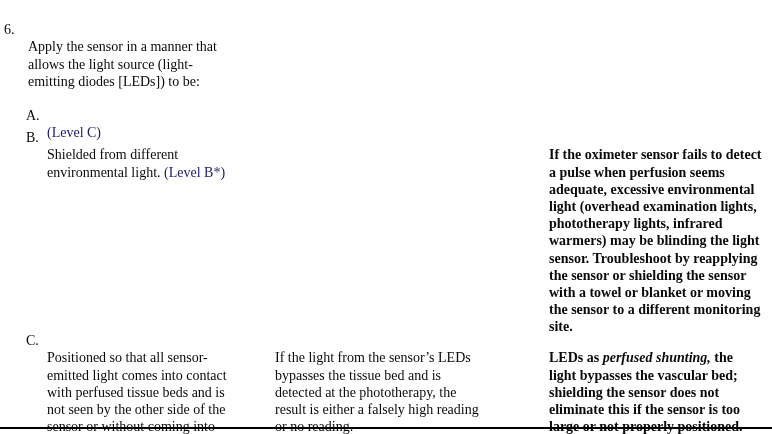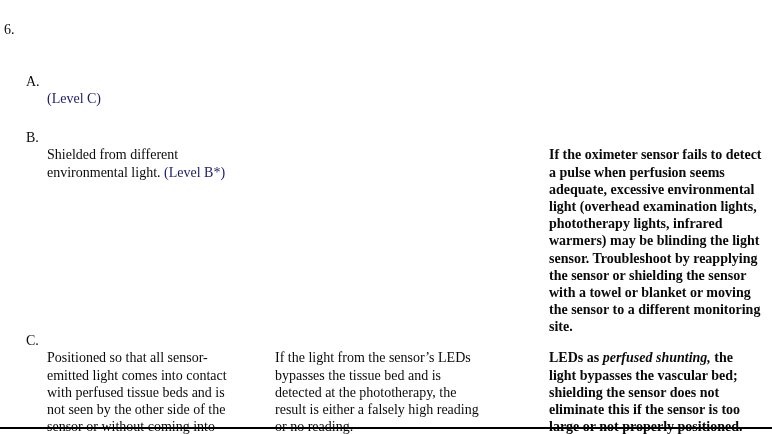--- a/index.html
+++ b/index.html
@@ -77,21 +77,23 @@
     background: #000000;
   }
 </style>
 </head>
 <body>
 
 <div id="page">
 
   <div class="cell r1 c1">
     <div class="item6">
-      <span class="marker">6.</span>
+      <span class="marker">6.</span><span>Apply the sensor in a manner that
+allows the light source (light-
+emitting diodes [LEDs]) to be:</span>
     </div>
     <div class="subitem">
       <span class="marker">A.</span><span class="level">(Level C)</span>
     </div>
   </div>
 
 
   <div class="cell r2 c1">
     <div class="subitem">
       <span class="marker">B.</span><span>Shielded from different

